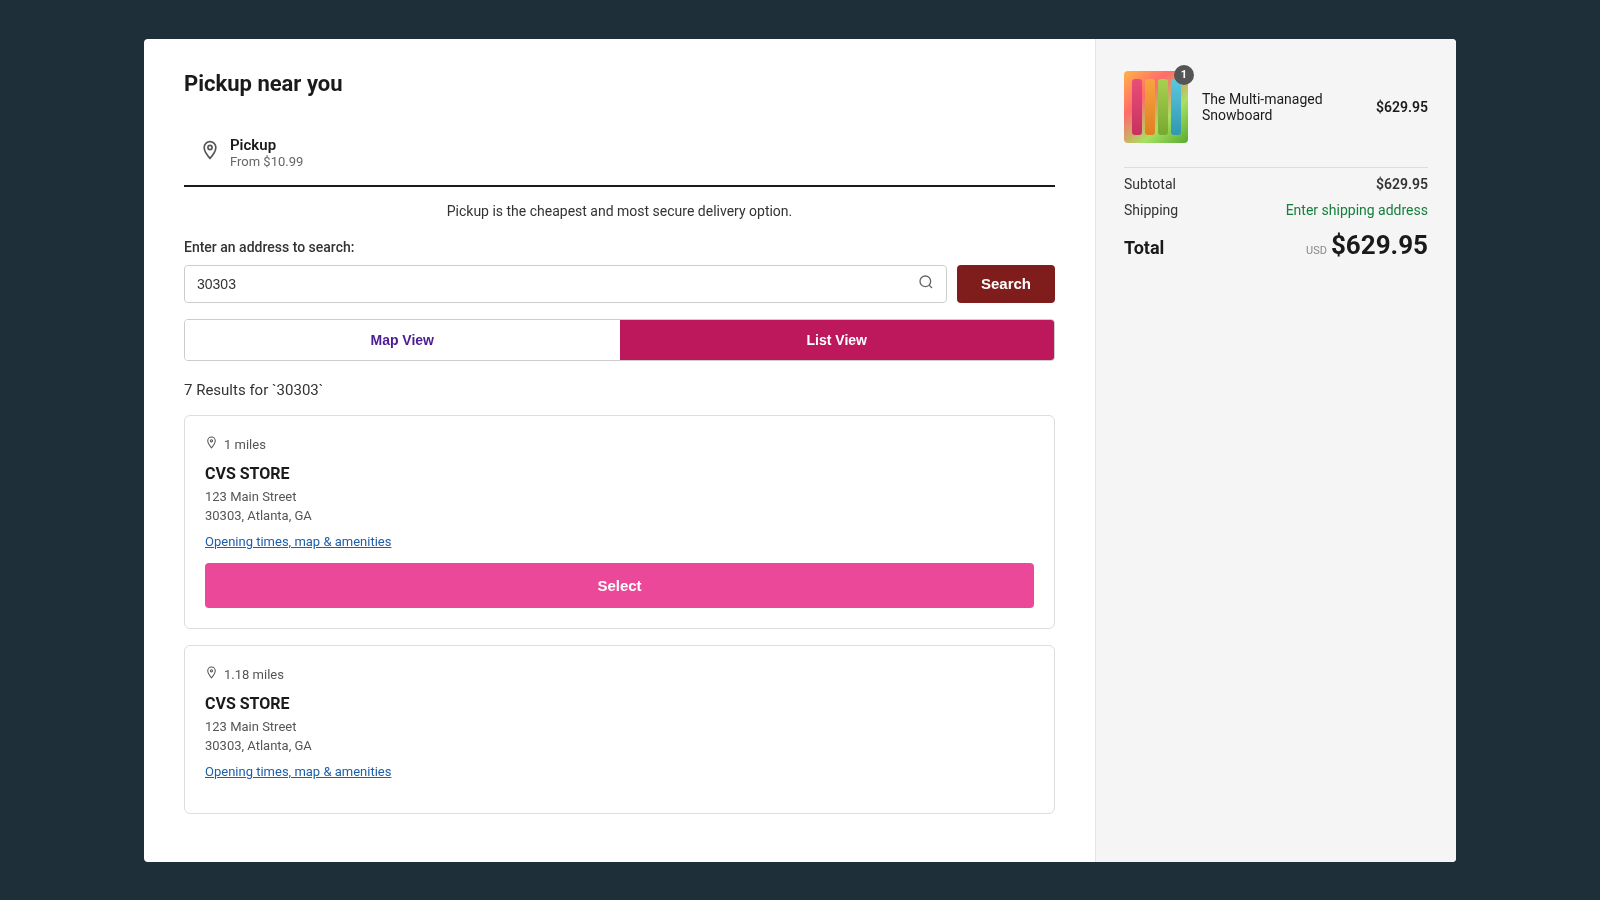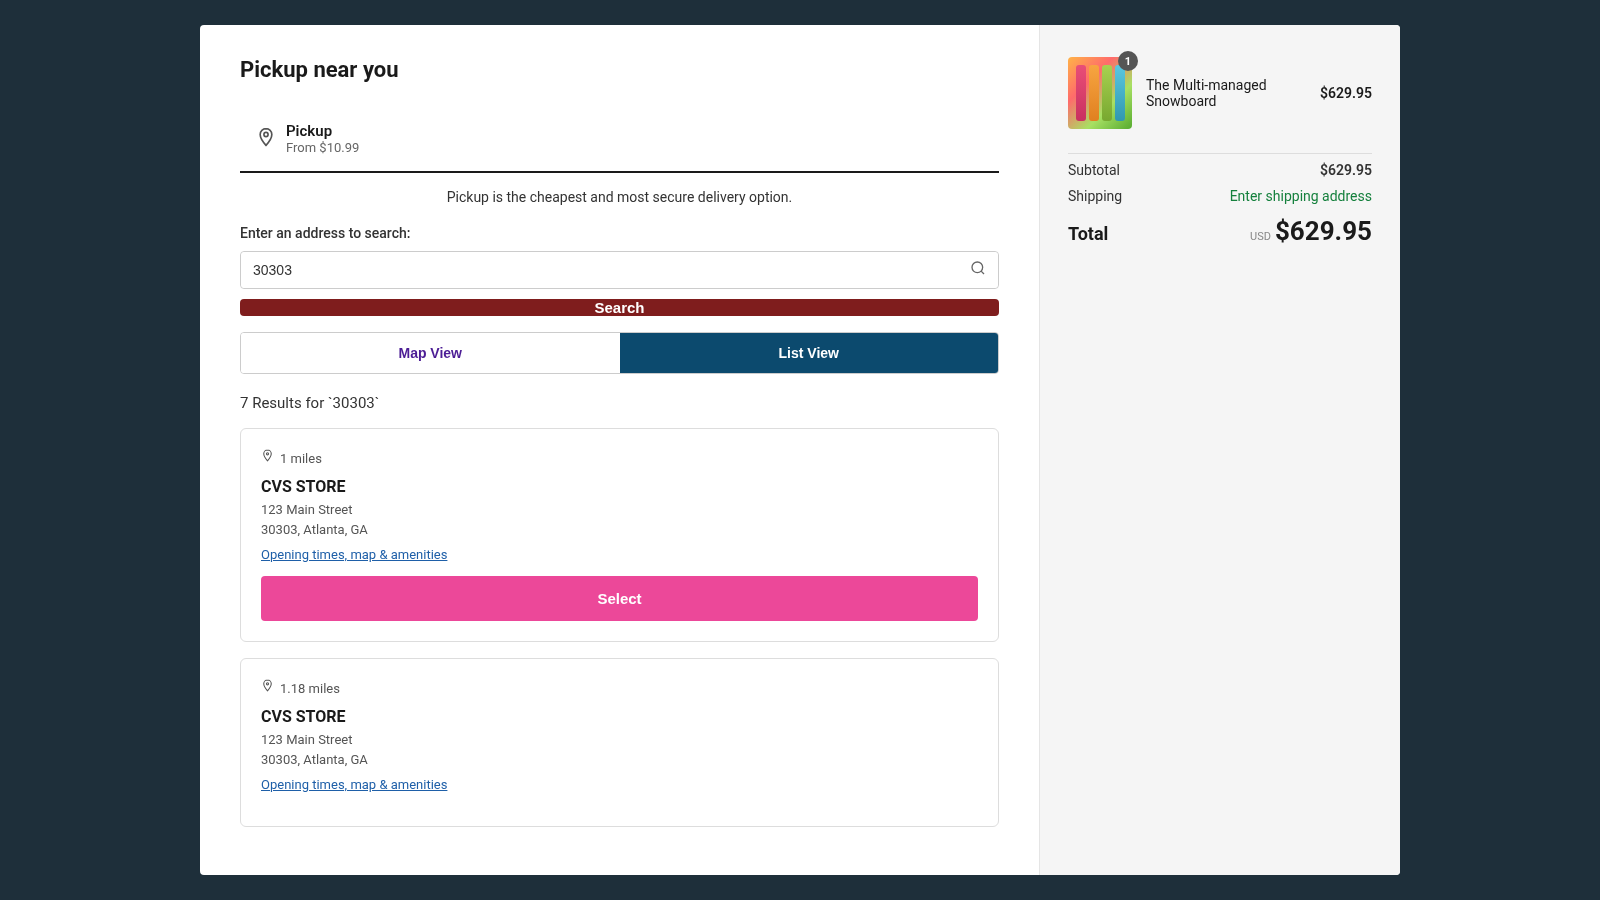--- a/index.html
+++ b/index.html
@@ -6,21 +6,21 @@
     body {
       background-color: #1e2f3a;
       display: flex;
       justify-content: center;
       align-items: center;
       min-height: 100vh;
       font-family: -apple-system, BlinkMacSystemFont, 'Segoe UI', Roboto, sans-serif;
     }
     .main-container {
       display: flex;
-      width: 1200px;
+      width: 1312px;
       min-height: 660px;
       background: #fff;
       border-radius: 4px;
       overflow: hidden;
     }
     
     .left-panel {
       flex: 1;
       padding: 32px 40px;
       border-right: 1px solid #e5e5e5;
@@ -73,21 +73,20 @@
     .address-label {
       font-size: 14px;
       color: #333;
       margin-bottom: 10px;
       font-weight: 500;
     }
     .search-row {
       display: flex;
       gap: 10px;
       margin-bottom: 16px;
-      flex-direction: column;
     }
     .search-input-wrapper {
       flex: 1;
       position: relative;
       border: 1px solid #ccc;
       border-radius: 4px;
       background: #fff;
     }
     .search-input-wrapper input {
       width: 100%;
@@ -135,21 +134,21 @@
       font-weight: 600;
       border: none;
       cursor: pointer;
       text-align: center;
     }
     .view-btn.inactive {
       background: #fff;
       color: #4c1d95;
     }
     .view-btn.active {
-      background: #0c4a6e;
+      background: #be185d;
       color: #fff;
     }
     .results-count {
       font-size: 15px;
       color: #333;
       margin-bottom: 16px;
     }
     .store-card {
       border: 1px solid #ddd;
       border-radius: 6px;

